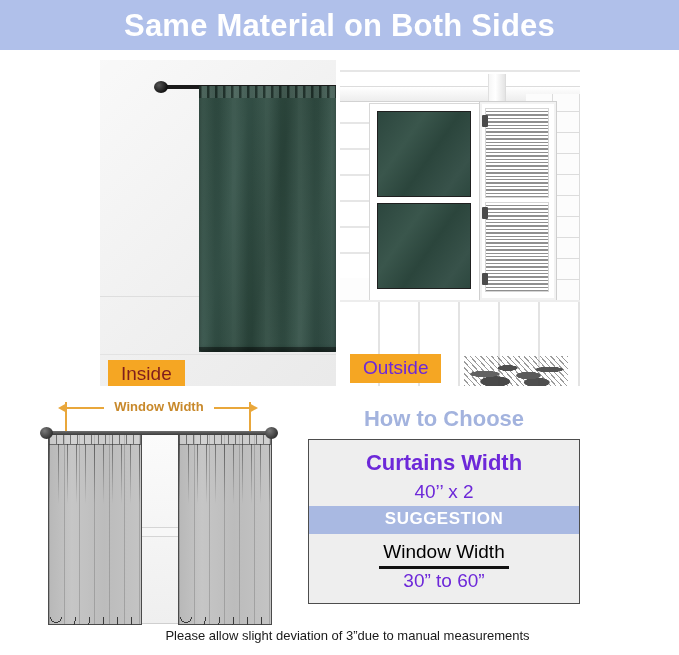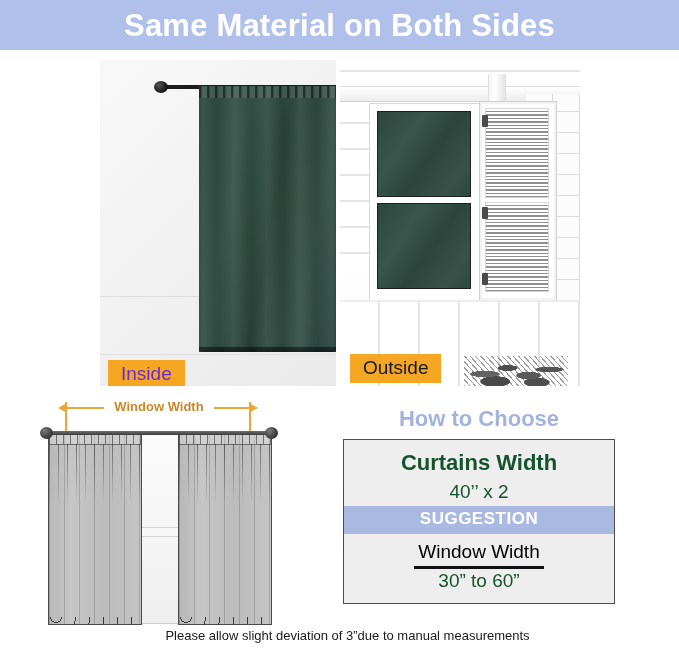--- a/index.html
+++ b/index.html
@@ -300,39 +300,38 @@
   .diagram-panel-hem {
     position: absolute; left: 0; bottom: -1px; width: 100%; height: 8px;
     background: repeating-radial-gradient(circle at 7px 0px, transparent 0 5px, #3a3a3a 5px 6px, transparent 6px 14px);
   }
 
   
   #choose-block {
     position: absolute;
     left: 300px; top: 16px;
     width: 272px;
-    margin-left: 35px;
   }
   #choose-title {
     text-align: center;
     color: #a3b3de;
     font-size: 22px;
     font-weight: bold;
     line-height: 26px;
     margin-bottom: 7px;
     white-space: nowrap;
   }
   #choose-table {
     border: 1px solid #4d4d4d;
     background: #eeeeee;
     padding: 7px 0 9px 0;
   }
   .choose-row {
     text-align: center;
-    color: #14532d;
+    color: #6d28d9;
     line-height: 1.22;
   }
   #row-curtains-width { font-size: 22px; font-weight: bold; padding: 3px 0 2px 0; }
   #row-size           { font-size: 19px; padding: 1px 15px; }
   #row-panels         { font-size: 18px; padding: 1px 0 4px 0; }
   #row-suggestion {
     background: #a9b9e2;
     color: #ffffff;
     font-size: 17px;
     font-weight: bold;
@@ -373,21 +372,21 @@
   <div id="photo-inside">
     <div id="inside-wall"></div>
     <div id="inside-wall-seam-a"></div>
     <div id="inside-wall-seam-b"></div>
     <div id="curtain-rod-inside"></div>
     <div id="rod-finial-inside"></div>
     <div id="curtain-panel-green">
       <div id="curtain-header-pleats"></div>
       <div id="curtain-hem"></div>
     </div>
-    <div class="photo-badge" id="badge-inside" style="background: rgb(245, 166, 35); color: #6d28d9;">Inside</div>
+    <div class="photo-badge" id="badge-inside" style="background: rgb(245, 166, 35); color: #7f1d1d;">Inside</div>
   </div>
 
   <div id="photo-outside">
     <div id="siding-upper"></div>
     <div id="soffit-trim"></div>
     <div id="brick-wall"></div>
     <div id="downspout"></div>
     <div id="window-frame">
       <div class="window-pane" id="pane-top"></div>
       <div class="window-pane" id="pane-bottom"></div>
@@ -396,21 +395,21 @@
       <div class="shutter-leaf" id="shutter-leaf-top">
         <div class="shutter-hinge" style="top:6px"></div>
       </div>
       <div class="shutter-leaf" id="shutter-leaf-bottom">
         <div class="shutter-hinge" style="top:4px"></div>
         <div class="shutter-hinge" style="top:70px"></div>
       </div>
     </div>
     <div id="siding-lower"></div>
     <div id="shrub"></div>
-    <div class="photo-badge" id="badge-outside" style="background: rgb(245, 166, 35); color: #0f172a;">Outside</div>
+    <div class="photo-badge" id="badge-outside" style="background: rgb(245, 166, 35); color: #6d28d9;">Outside</div>
   </div>
 </div>
 
 <div id="bottom-row">
 
   <div id="curtain-diagram">
     <div id="dim-label" style="color: rgb(200, 137, 43);">Window Width</div>
     <div id="dim-line-left"></div>
     <div id="dim-line-right"></div>
     <div id="dim-tick-left"></div>

